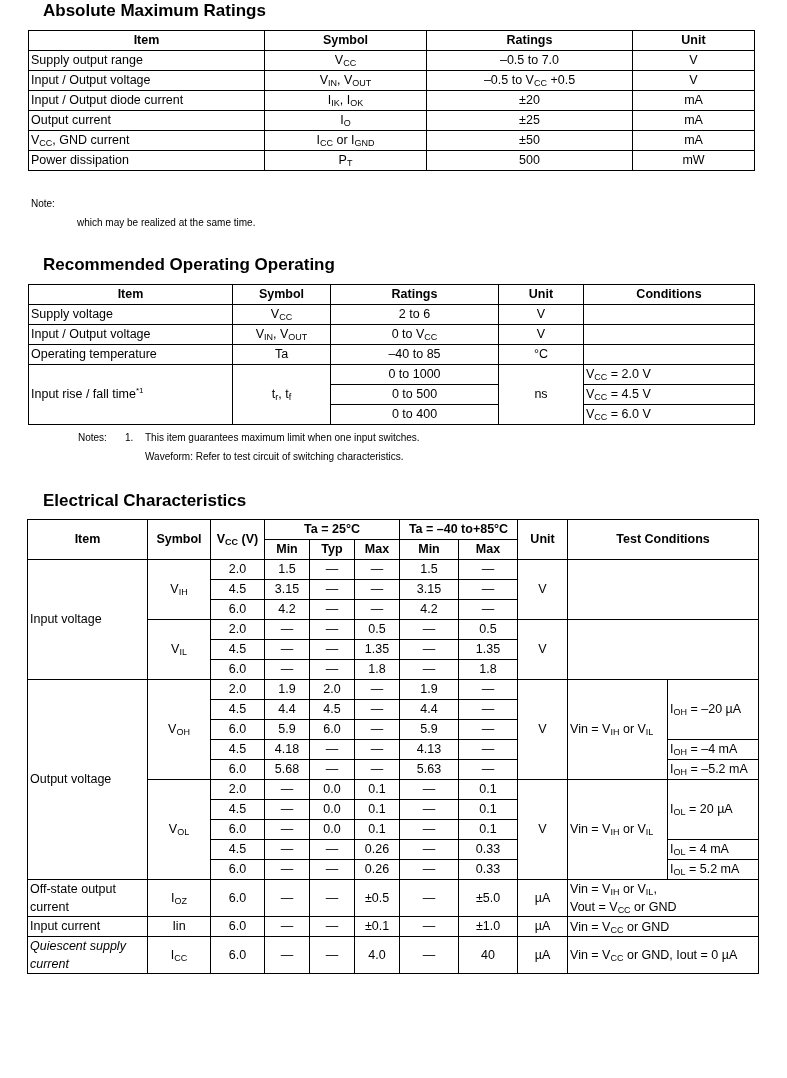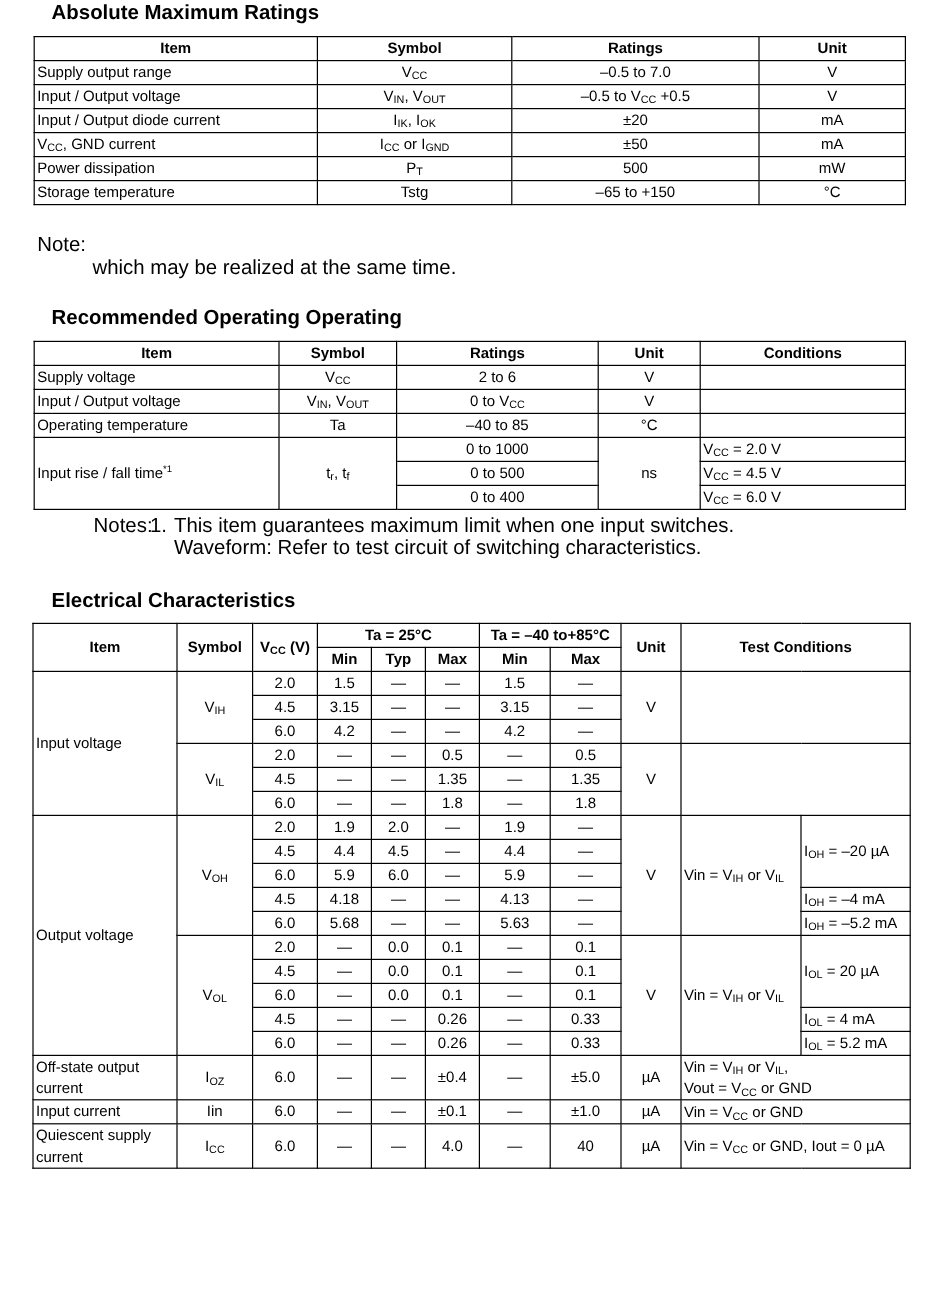--- a/index.html
+++ b/index.html
@@ -6,21 +6,21 @@
   body { width:787px; height:1078px; position:relative; overflow:hidden;
          font-family:"Liberation Sans", sans-serif; color:#000; font-size:12.5px; }
   .heading { position:absolute; left:31px; font-weight:bold; font-size:17px;margin-left:12px; }
   table { position:absolute; border-collapse:collapse; table-layout:fixed;border-radius:13px; }
   td, th { border:1px solid #000; padding:0 2px; height:19px; line-height:15px;
            font-size:12.5px; font-weight:normal; text-align:center; white-space:nowrap; overflow:hidden; }
   th { font-weight:bold; }
   td.l { text-align:left; }
   sub { font-size:9px; vertical-align:-2px; line-height:0; }
   sup { font-size:8px; vertical-align:5px; line-height:0; }
-  .note { position:absolute; font-size:17px; line-height:19px; }
+  .note { position:absolute; font-size:10px; line-height:19px; }
   .note .lab { position:absolute; left:0; }
   .note .txt { position:absolute; white-space:nowrap; }
   .wrap { white-space:normal; line-height:18px; }
 </style>
 </head>
 <body>
 
 <div class="heading" style="top:1px;">Absolute Maximum Ratings</div>
 <table style="left:28px; top:30px; width:726px;">
   <colgroup>
@@ -50,36 +50,36 @@
         <td>–0.5 to V<sub>CC</sub> +0.5</td>
         <td>V</td>
       </tr>
       <tr>
         <td class="l">Input / Output diode current</td>
         <td>I<sub>IK</sub>, I<sub>OK</sub></td>
         <td>±20</td>
         <td>mA</td>
       </tr>
       <tr>
+        <td class="l">Output current</td>
+        <td>I<sub>O</sub></td>
+        <td>±25</td>
+        <td>mA</td>
+      </tr>
+      <tr>
         <td class="l">V<sub>CC</sub>, GND current</td>
         <td>I<sub>CC</sub> or I<sub>GND</sub></td>
         <td>±50</td>
         <td>mA</td>
       </tr>
       <tr>
         <td class="l">Power dissipation</td>
         <td>P<sub>T</sub></td>
         <td>500</td>
         <td>mW</td>
-      </tr>
-      <tr>
-        <td class="l">Storage temperature</td>
-        <td>Tstg</td>
-        <td>–65 to +150</td>
-        <td>°C</td>
       </tr>
     </tbody>
 </table>
 <div class="note" style="left:31px; top:194px; width:740px; height:40px;">
   <span class="lab">Note:</span>
   <span class="txt" style="left:46px; top:19px;">which may be realized at the same time.</span>
 </div>
 
 <div class="heading" style="top:255px;">Recommended Operating Operating</div>
 <table style="left:28px; top:284px; width:726px;">
@@ -326,40 +326,40 @@
         <td>—</td>
         <td>0.33</td>
         <td class="l">I<sub>OL</sub> = 5.2 mA</td>
       </tr>
       <tr>
         <td class="l wrap" style="height:36px;">Off-state output current</td>
         <td>I<sub>OZ</sub></td>
         <td>6.0</td>
         <td>—</td>
         <td>—</td>
-        <td>±0.4</td>
+        <td>±0.5</td>
         <td>—</td>
         <td>±5.0</td>
         <td>µA</td>
         <td class="l" colspan="2" style="line-height: 18px;">Vin = V<sub>IH</sub> or V<sub>IL</sub>,<br>Vout = V<sub>CC</sub> or GND</td>
       </tr>
       <tr>
         <td class="l">Input current</td>
         <td>Iin</td>
         <td>6.0</td>
         <td>—</td>
         <td>—</td>
         <td>±0.1</td>
         <td>—</td>
         <td>±1.0</td>
         <td>µA</td>
         <td class="l" colspan="2" style="line-height: 18px;">Vin = V<sub>CC</sub> or GND</td>
       </tr>
       <tr>
-        <td class="l wrap" style="height:36px;">Quiescent supply current</td>
+        <td class="l wrap" style="height:36px;font-style:italic;">Quiescent supply current</td>
         <td>I<sub>CC</sub></td>
         <td>6.0</td>
         <td>—</td>
         <td>—</td>
         <td>4.0</td>
         <td>—</td>
         <td>40</td>
         <td>µA</td>
         <td class="l" colspan="2" style="line-height: 18px;">Vin = V<sub>CC</sub> or GND, Iout = 0 µA</td>
       </tr>

